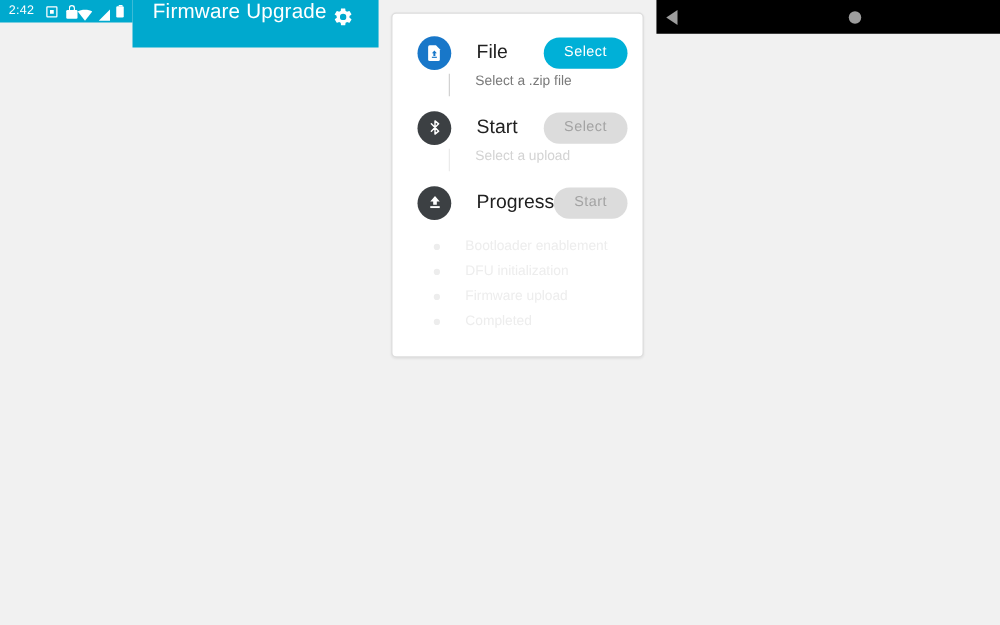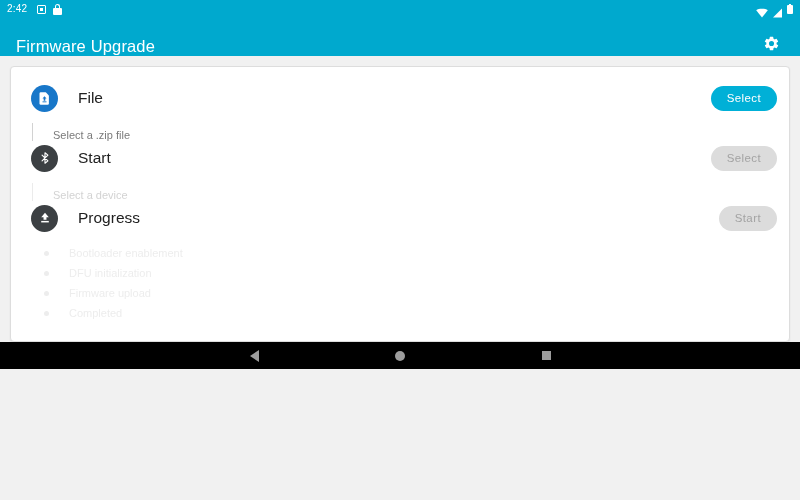--- a/index.html
+++ b/index.html
@@ -4,24 +4,24 @@
 <style>
   * { box-sizing: border-box; margin: 0; padding: 0; }
   html, body {
     width: 800px; height: 500px;
     font-family: "Liberation Sans", sans-serif;
     background: #f1f1f1;
     overflow: hidden;
   }
   #screen {
     position: relative;
-    width: 800px; height: 368px;
+    width: 800px; height: 417px;
     background: #f1f1f1;
     display: flex;
-    flex-direction: column;
+    flex-direction: row;
   }
 
   
   .status-bar {
     height: 18px;
     background: #00a9ce;
     display: flex;
     align-items: center;
     padding: 0 7px;
     flex: 0 0 auto;
@@ -66,21 +66,21 @@
   .battery-icon .shell {
     position: absolute; left: 0; top: 1.3px; width: 6px; height: 9.7px;
     background: #ffffff; border-radius: 1px;
   }
 
   
   .app-bar {
     height: 38px;
     background: #00a9ce;
     display: flex;
-    align-items: flex-end;
+    align-items: flex-start;
     padding: 0 16px;
     flex: 0 0 auto;
   }
   .app-title {
     color: #ffffff;
     font-size: 16.5px;
     font-weight: 400;
     letter-spacing: 0.15px;
   }
   .app-actions { margin-left: auto; display: flex; align-items: center; }
@@ -139,22 +139,22 @@
     font-size: 11.5px;
     letter-spacing: 0.4px;
     cursor: pointer;
     text-align: right;
   }
   .btn-primary { background: #00b0d7; color: #ffffff; }
   .btn-disabled { background: #dcdcdc; color: #a3a3a3; cursor: default; }
 
   .step-body {
     display: flex;
-    align-items: flex-end;
-    padding-left: 8px;
+    align-items: flex-start;
+    padding-left: 32px;
     min-height: 26px;
   }
   .connector {
     width: 1px;
     background: #d2d2d2;
     height: 18px;
     margin-left: 13px;
     flex: 0 0 auto;
   }
   .connector.faint { background: #ebebeb; }
@@ -282,21 +282,21 @@
         <span class="step-badge badge-dark">
           <svg width="14" height="14" viewBox="0 0 24 24" fill="none" stroke="#ffffff" stroke-width="2" stroke-linejoin="round" stroke-linecap="round">
             <path d="M7 7 L17 17 L12 21 V3 L17 7 L7 17"></path>
           </svg>
         </span>
         <span class="step-title">Start</span>
         <button class="step-btn btn-disabled">Select</button>
       </div>
       <div class="step-body">
         <span class="connector faint"></span>
-        <span class="step-sub muted">Select a device</span>
+        <span class="step-sub muted">Select a upload</span>
       </div>
 
       <div class="step-head">
         <span class="step-badge badge-dark">
           <svg width="14" height="14" viewBox="0 0 24 24" fill="#ffffff">
             <path d="M12 3 L18.5 10.5 H14.5 V15 H9.5 V10.5 H5.5 Z"></path>
             <rect x="5.5" y="17" width="13" height="2.6"></rect>
           </svg>
         </span>
         <span class="step-title">Progress</span>

